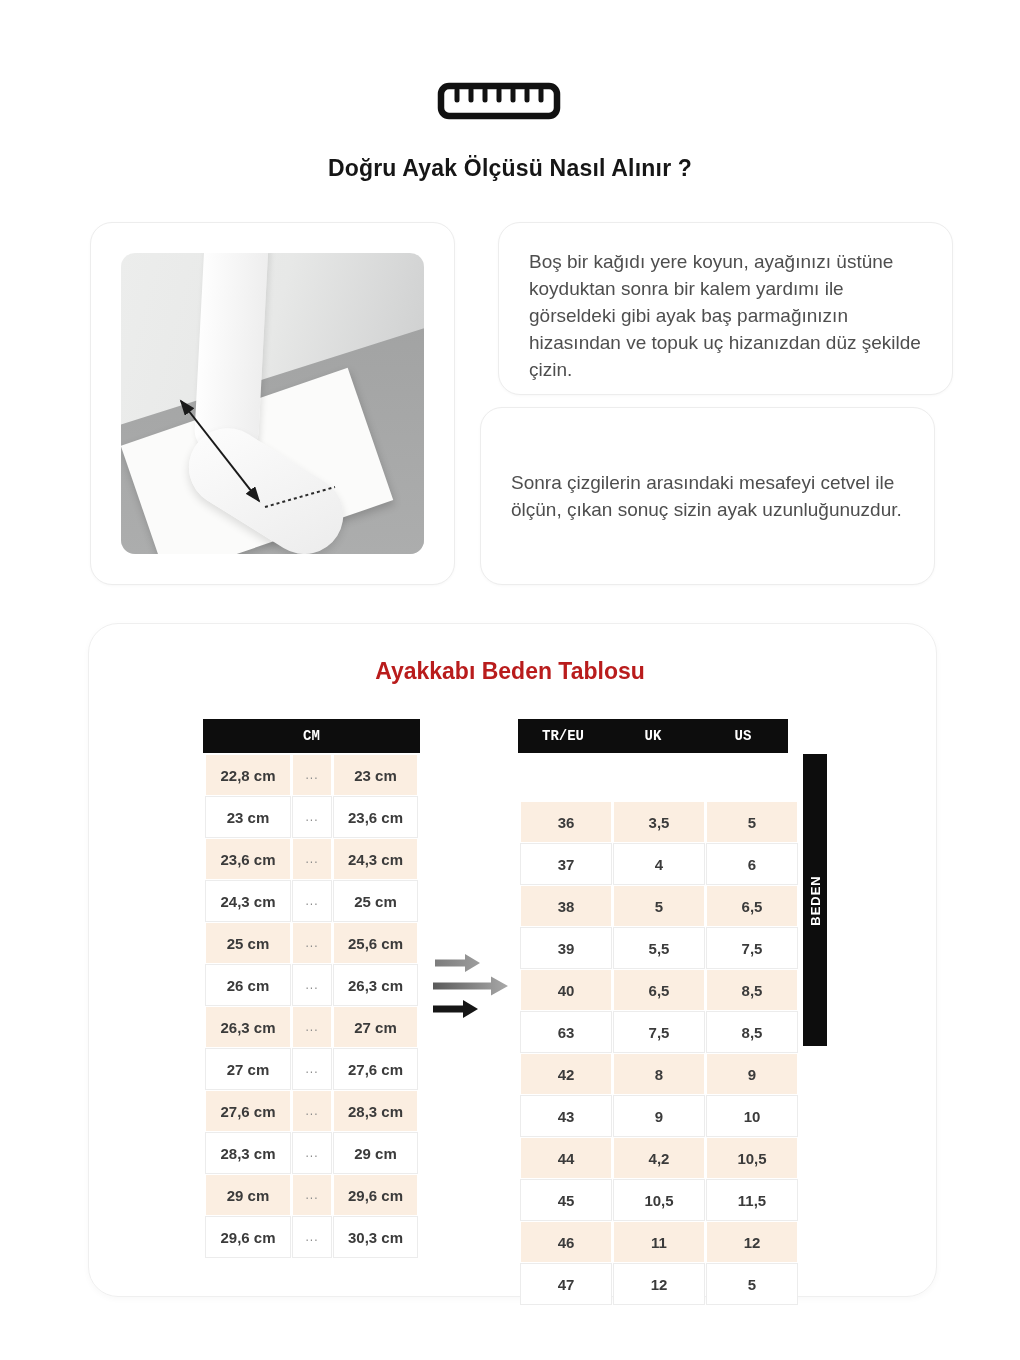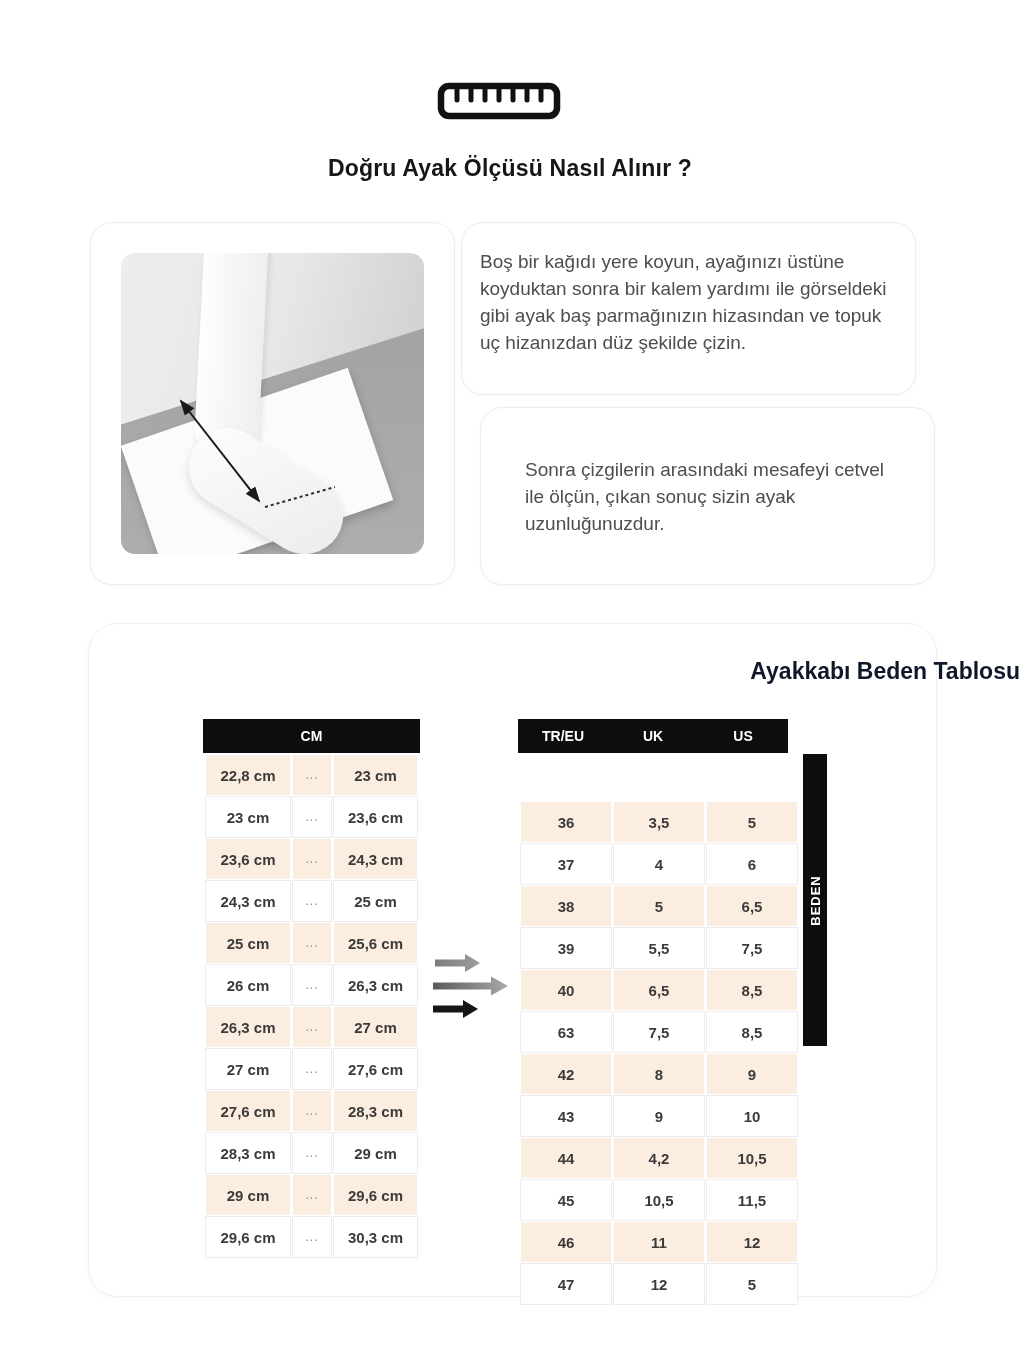--- a/index.html
+++ b/index.html
@@ -9,22 +9,22 @@
 
   
   .ruler-wrap { position:absolute; left:437px; top:82px; width:124px; height:40px; }
   .main-title { position:absolute; left:0; top:155px; width:100%; text-align:center;
                 font-size:23px; font-weight:700; color:#161616; letter-spacing:.2px; }
 
   
   .card { position:absolute; background:#fff; border:1px solid #ededed; border-radius:22px;
           box-shadow:0 1px 3px rgba(0,0,0,.03); }
   .image-card { left:90px; top:222px; width:365px; height:363px; }
-  .text-card-1 { left:461px; top:222px; width:455px; height:173px; padding:25px 18px; }
-  .text-card-2 { left:480px; top:407px; width:455px; height:178px; padding:0 44px;
+  .text-card-1 { left:498px; top:222px; width:455px; height:173px; padding:25px 30px; }
+  .text-card-2 { left:480px; top:407px; width:455px; height:178px; padding:0 30px;
                  display:flex; align-items:center; }
   .card p { font-size:19px; line-height:27px; color:#4e4e4e; }
 
   
   .photo { position:absolute; inset:30px; border-radius:14px; overflow:hidden;
            background:linear-gradient(105deg,#ecedec 0%,#e7e8e7 45%,#d4d5d5 78%,#c8c9c9 100%); }
   .floor { position:absolute; inset:0;
            background:linear-gradient(180deg,#9fa0a0,#acadad);
            clip-path:polygon(0 57%,100% 25%,100% 100%,0 100%); }
   .paper { position:absolute; left:16px; top:150px; width:240px; height:140px;
@@ -37,25 +37,25 @@
   .sock-foot { position:absolute; left:70px; top:168px; width:168px; height:78px;
                background:linear-gradient(120deg,#fdfdfd,#ececec);
                border-radius:42px; transform:rotate(32deg); transform-origin:15% 50%;
                box-shadow:2px 4px 8px rgba(0,0,0,.12); }
   .measure-svg { position:absolute; inset:0; }
 
   
   .size-panel { position:absolute; left:88px; top:623px; width:849px; height:674px;
                 border:1px solid #efefef; border-radius:30px;
                 box-shadow:0 2px 6px rgba(0,0,0,.03); }
-  .section-title { position:absolute; left:0; top:658px; width:100%; text-align:right;
-                   font-size:23px; font-weight:700; color:#0f172a; }
+  .section-title { position:absolute; left:0; top:658px; width:100%; text-align:center;
+                   font-size:23px; font-weight:700; color:#b91c1c; }
 
   .tbl-header { position:absolute; top:719px; height:34px; background:#0d0d0d; color:#fff;
-                display:flex; align-items:center; font-size:14px; font-weight:700; }
+                display:flex; align-items:center; font-size:14px; font-weight:700;font-family:Liberation Mono, monospace; }
   .cm-header { left:203px; width:217px; justify-content:center; }
   .conv-header { left:518px; width:270px; }
   .conv-header span { flex:1; text-align:center; }
 
   .size-table { position:absolute; border-collapse:separate; border-spacing:3px 2px; table-layout:fixed; }
   .cm-table { left:203px; top:753px; width:217px; }
   .conv-table { left:518px; top:753px; width:282px;margin-top:47px; }
   .size-table td { height:40px; text-align:center; font-size:15px; font-weight:600;
                    color:#3b3b3b; background:#fff; box-shadow:0 0 0 1px #ececec; }
   .size-table tr.alt td { background:#fbeee1; box-shadow:none; }

